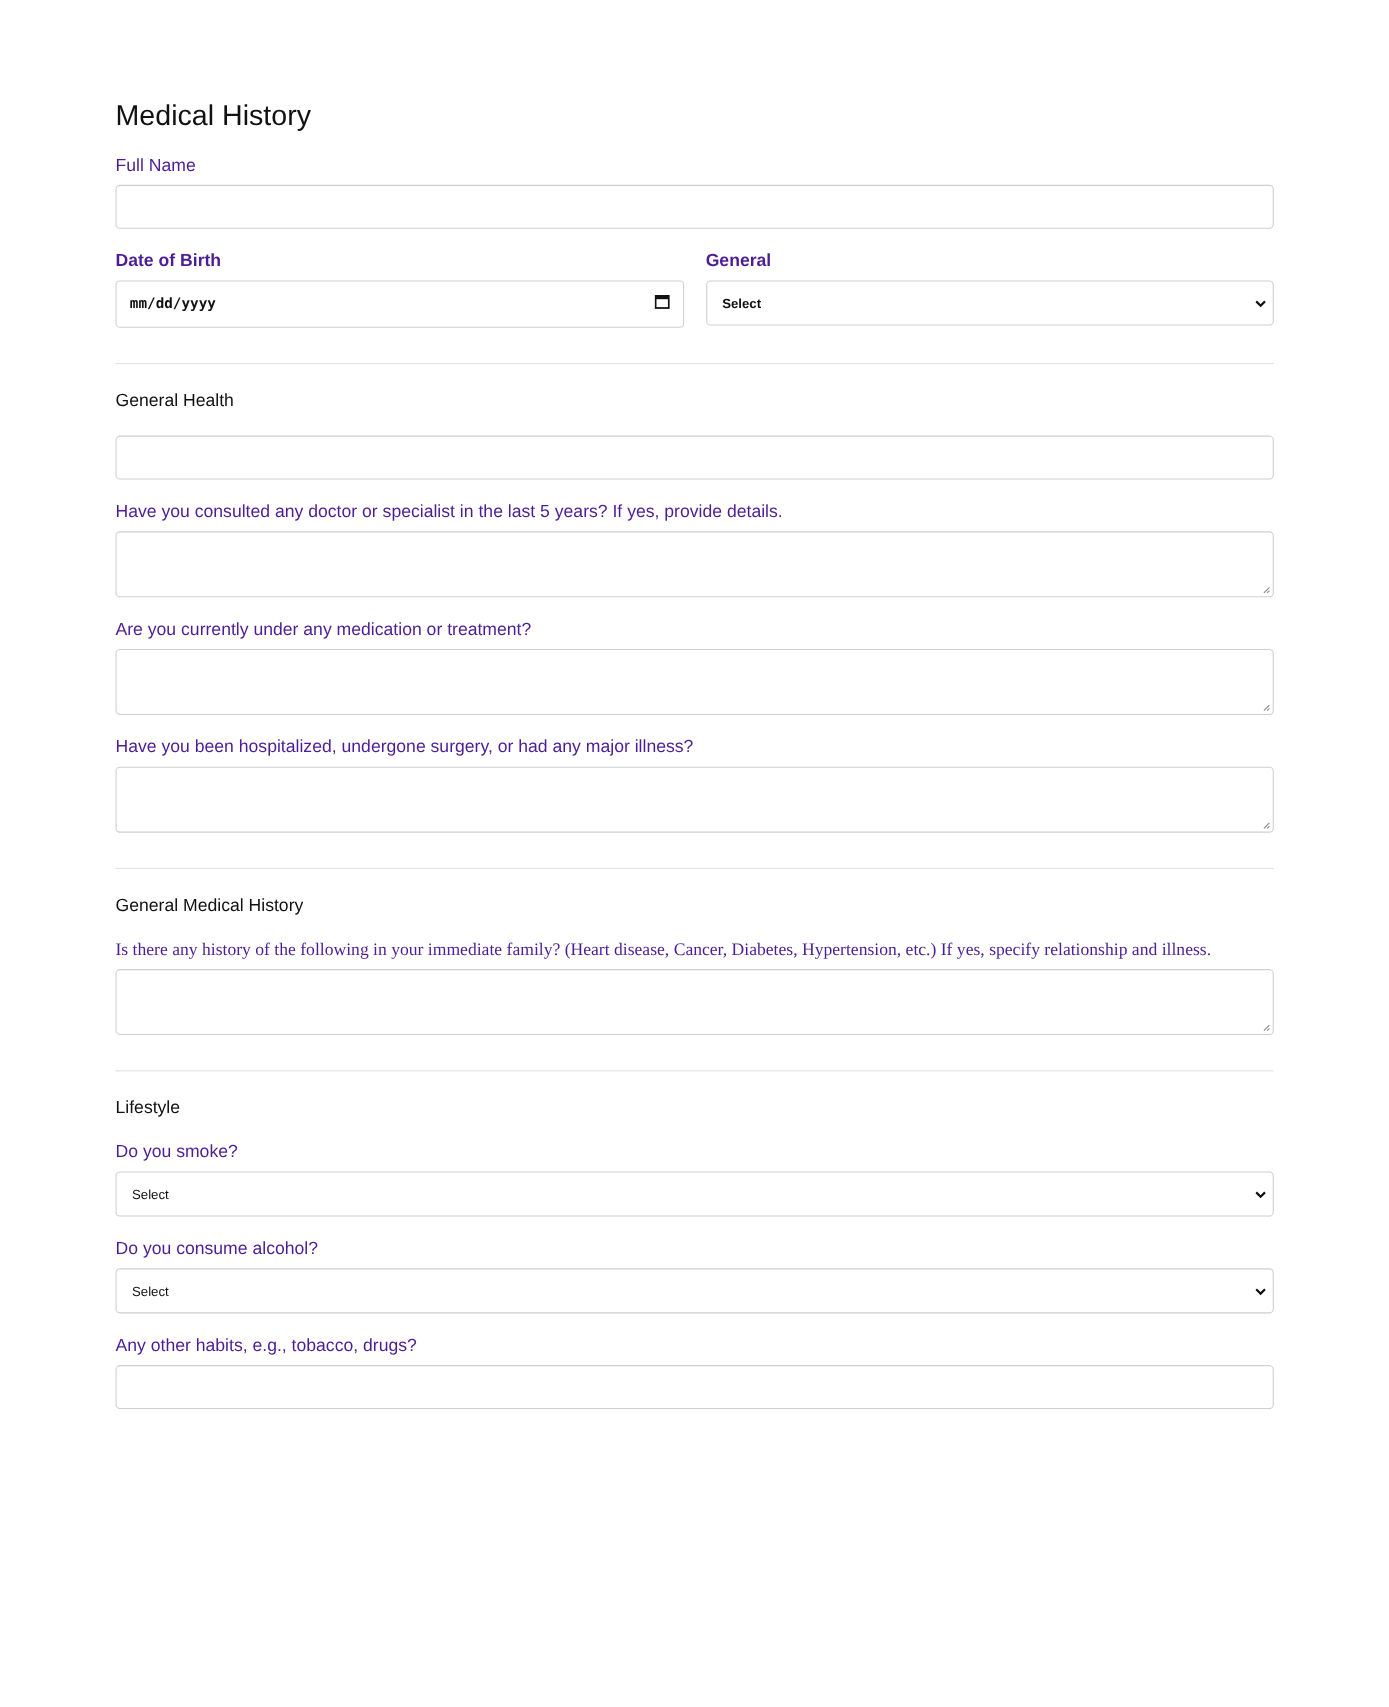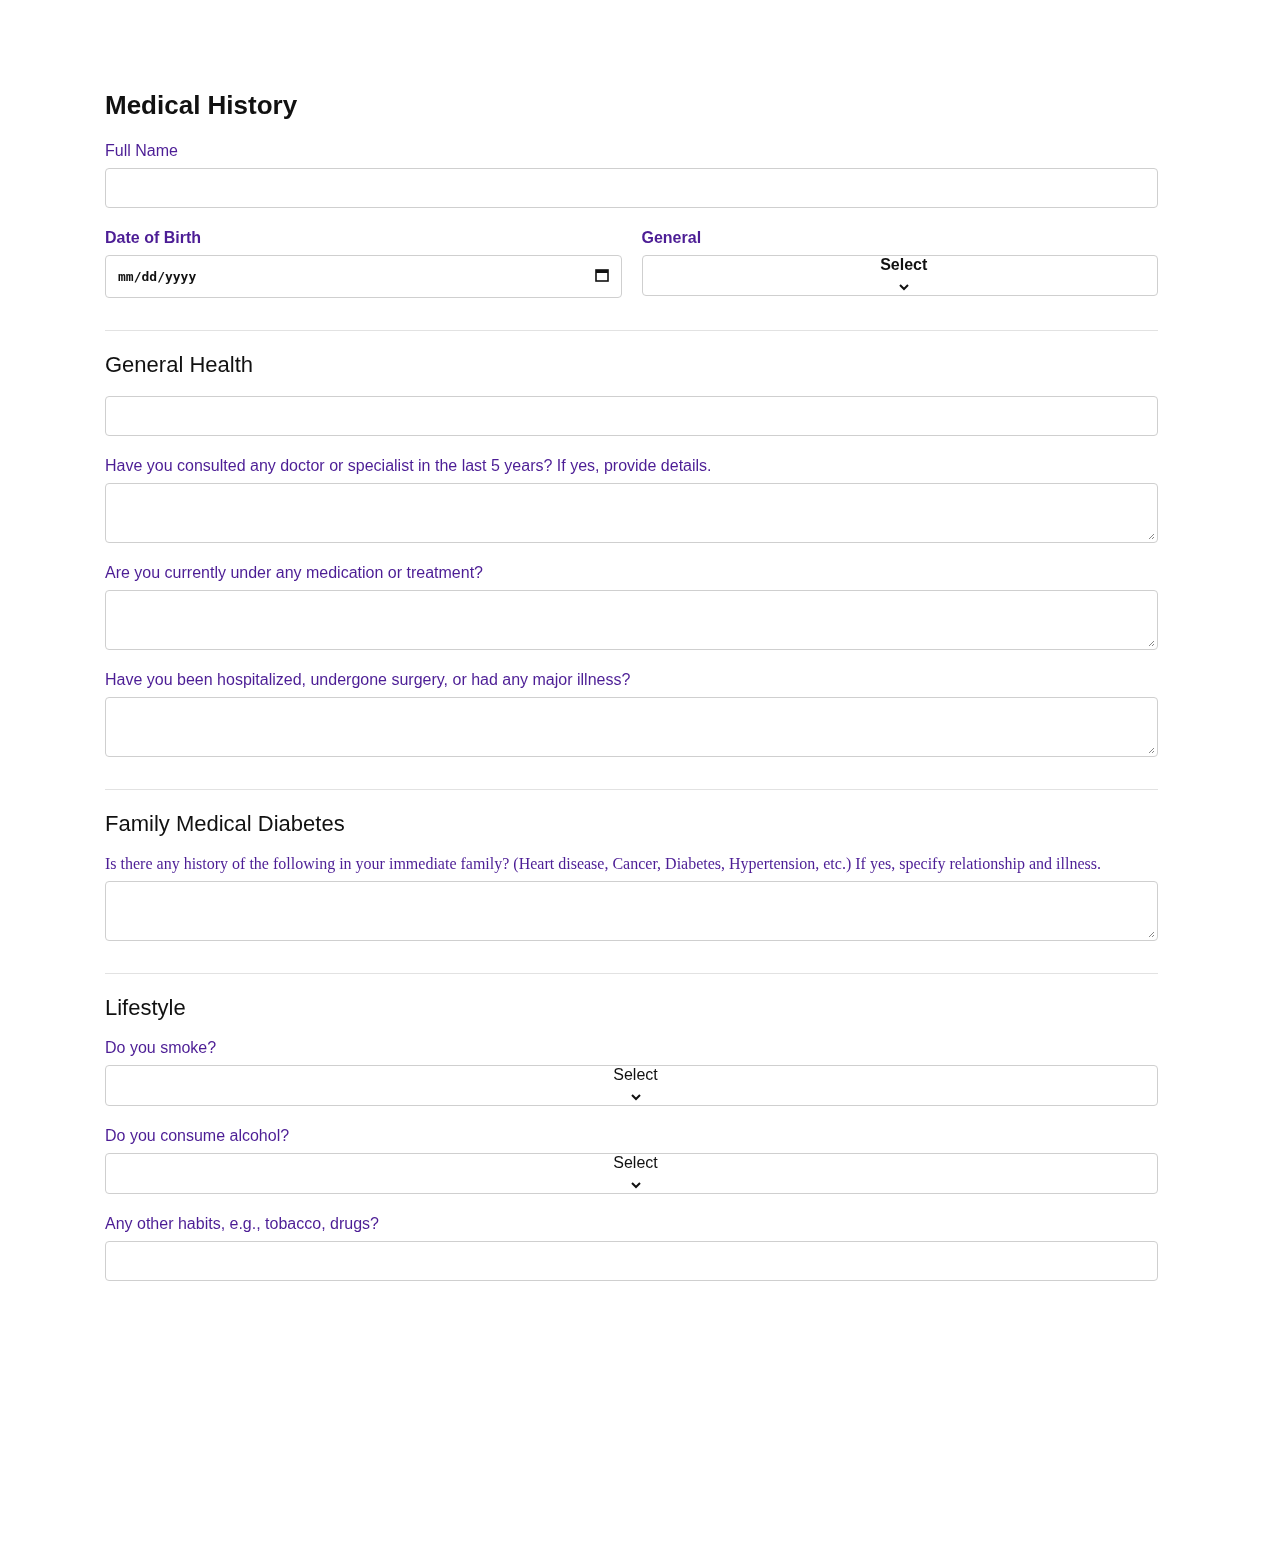--- a/index.html
+++ b/index.html
@@ -1,30 +1,30 @@
 <!DOCTYPE html>
 <html><head>
 <meta charset="utf-8">
 <style>
   html, body { margin: 0; padding: 0; background: #ffffff; }
   body { font-family: "Liberation Sans", sans-serif; color: #111; width: 1263px; min-height: 1552px; }
   .container { position: relative; margin-left: 105px; width: 1053px; padding-top: 88px; }
-  h1 { font-size: 26px; font-weight: bold; margin: 0 0 20px 0; line-height: 34px; }
+  h1 { font-size: 26px; font-weight: normal; margin: 0 0 20px 0; line-height: 34px; }
   label { display: block; font-size: 16px; line-height: 18px; margin-bottom: 8px; color: #4c1d95; }
   .field { margin-bottom: 21px; }
   .input { box-sizing: border-box; width: 100%; height: 40px; border: 1px solid #cfcfcf; border-radius: 4px; background: #fff; }
   .textarea { box-sizing: border-box; width: 100%; height: 60px; border: 1px solid #cfcfcf; border-radius: 4px; background: #fff; position: relative; }
   .resize { position: absolute; right: 2px; bottom: 2px; width: 8px; height: 8px; }
   .row { display: flex; gap: 20px; }
   .row .col { flex: 1; font-weight: bold; }
   .date { box-sizing: border-box; width: 100%; height: 43px; border: 1px solid #cfcfcf; border-radius: 4px; display: flex; align-items: center; padding: 0 12px; justify-content: space-between; gap: 25px; }
   .date-text { font-family: "DejaVu Sans Mono", monospace; font-size: 13px; color: #111; }
-  .select { box-sizing: border-box; width: 100%; height: 41px; border: 1px solid #cfcfcf; border-radius: 4px; display: flex; align-items: center; justify-content: space-between; padding: 0 6px 0 14px; font-size: 16px; flex-direction: column; }
+  .select { box-sizing: border-box; width: 100%; height: 41px; border: 1px solid #cfcfcf; border-radius: 4px; display: flex; align-items: center; justify-content: space-between; padding: 0 6px 0 14px; font-size: 12px; }
   .divider { height: 1px; background: #e2e2e2; margin: 32px 0 23px 0; border: 0; }
-  h2 { font-size: 22px; font-weight: normal; margin: 0 0 20px 0; line-height: 22px; }
+  h2 { font-size: 16px; font-weight: normal; margin: 0 0 20px 0; line-height: 22px; }
   .long-label { line-height: 18px; font-family: Liberation Serif, serif; }
 </style>
 </head>
 <body>
 
 <div class="container">
   <h1>Medical History</h1>
 
   <div class="field">
     <label>Full Name</label>
@@ -84,21 +84,21 @@
     <label>Have you been hospitalized, undergone surgery, or had any major illness?</label>
     <div class="textarea">
       <svg class="resize" viewBox="0 0 8 8">
           <path d="M7 2 L2 7 M7 5 L5 7" stroke="#888" stroke-width="1"></path>
         </svg>
     </div>
   </div>
 
   <hr class="divider" style="margin-top:32px">
 
-  <h2>Family Medical Diabetes</h2>
+  <h2>General Medical History</h2>
 
   <div class="field">
     <label class="long-label">Is there any history of the following in your immediate family? (Heart disease, Cancer, Diabetes, Hypertension, etc.) If yes, specify relationship and illness.</label>
     <div class="textarea">
       <svg class="resize" viewBox="0 0 8 8">
           <path d="M7 2 L2 7 M7 5 L5 7" stroke="#888" stroke-width="1"></path>
         </svg>
     </div>
   </div>
 

